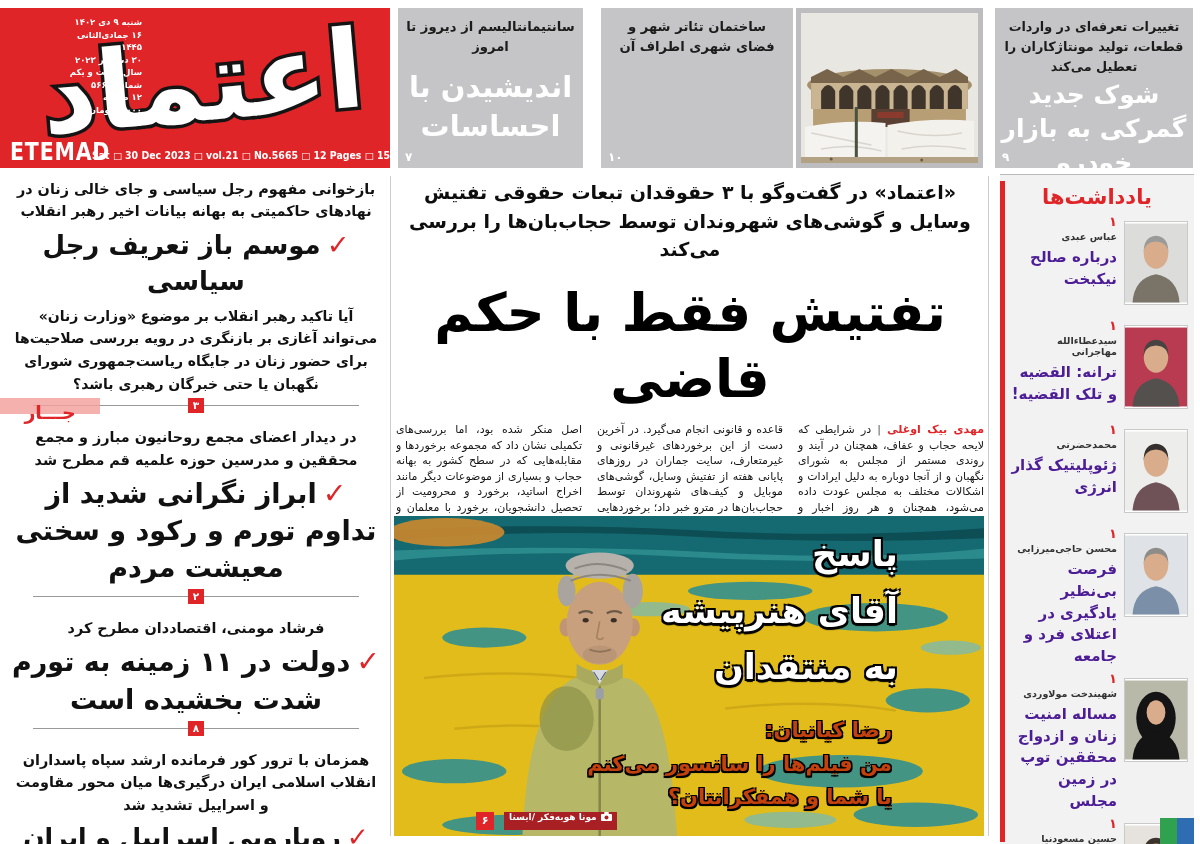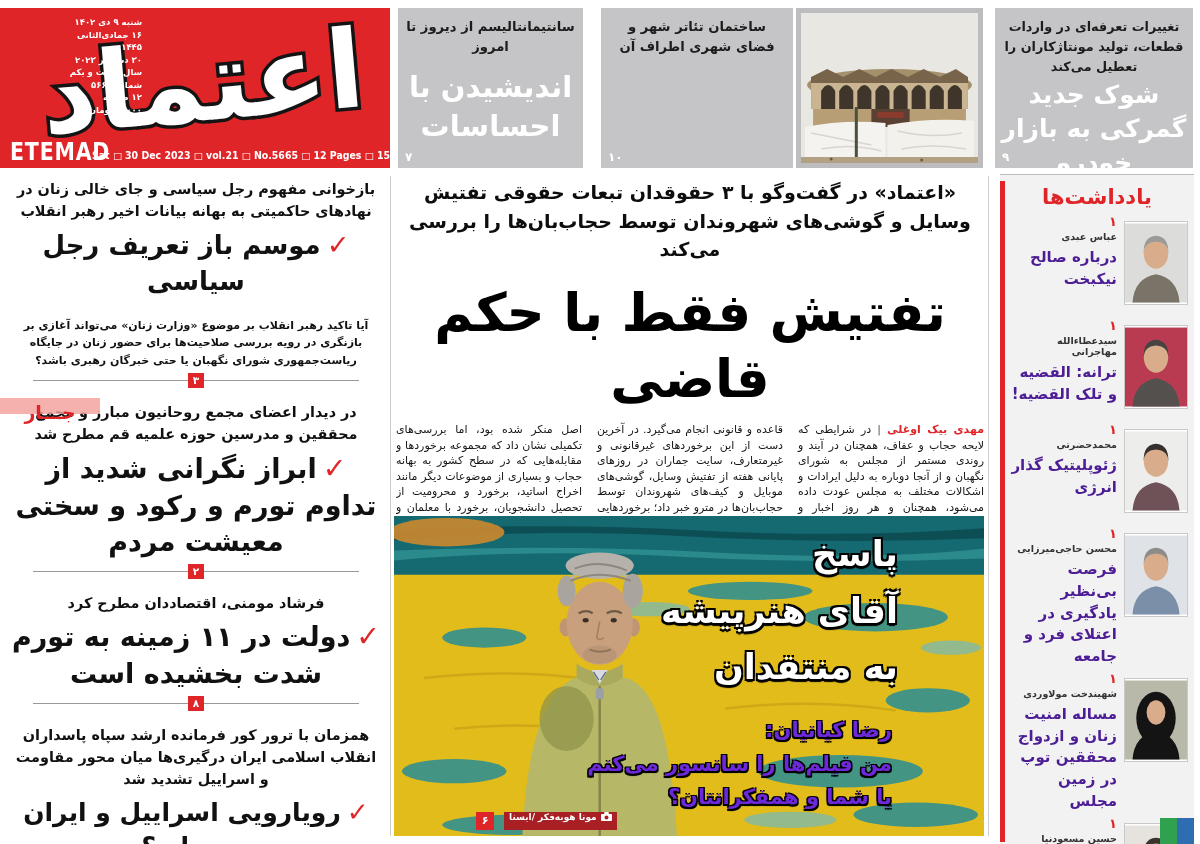--- a/index.html
+++ b/index.html
@@ -27,21 +27,21 @@
 
   
   .vrule{position:absolute;top:176px;height:660px;width:1px;background:#ccc;}
 
   
   .leftcol{position:absolute;left:6px;top:178px;width:380px;text-align:center;color:#111;}
   .art-kicker{font-size:14.4px;font-weight:bold;line-height:1.55;padding:0 6px;}
   .art-headline{font-weight:bold;line-height:1.35;margin-top:4px;}
   .h26{font-size:26px;} .h27{font-size:27px;} .h25{font-size:25px;}
   .check{color:#e02529;font-weight:bold;font-size:1.05em;margin-left:6px;}
-  .art-sub{font-size:11px;font-weight:bold;line-height:1.62;margin-top:18px;padding:0 4px;}
+  .art-sub{font-size:14px;font-weight:bold;line-height:1.62;margin-top:6px;padding:0 4px;}
   .divider{position:relative;width:86%;margin:10px auto 9px;border-top:1px solid #999;height:12px;}
   .divider .badge{position:absolute;top:-8px;left:50%;transform:translateX(-50%);background:#e02529;color:#fff;
     font-size:10.5px;font-weight:bold;width:16px;height:15px;line-height:15px;text-align:center;}
   .watermark{position:absolute;left:0;top:398px;width:100px;height:16px;background:rgba(243,160,155,.82);
     color:#e02529;font-weight:bold;font-size:19px;line-height:28px;text-align:center;z-index:5;}
 
   
   .lead{position:absolute;left:396px;top:178px;width:588px;}
   .lead-kicker{text-align:center;font-size:19px;font-weight:bold;line-height:1.5;color:#0d0d0d;padding:0 6px;}
   .lead-headline{text-align:center;font-size:53px;font-weight:bold;color:#000;line-height:1.25;margin-top:16px;letter-spacing:-1px;}
@@ -50,21 +50,21 @@
   .byline{color:#e02529;font-weight:bold;}
   .byline::after{content:" | ";color:#555;font-weight:normal;}
   .readmore{color:#e02529;font-weight:bold;}
   .lead-hr{border:none;border-top:1px solid #999;margin:10px 0 0;}
 
   
   .mainphoto{position:absolute;left:394px;top:516px;width:590px;height:320px;overflow:hidden;}
   .mainphoto svg.scene{position:absolute;left:0;top:0;width:100%;height:100%;}
   .ps-overline{position:absolute;right:86px;top:10px;text-align:right;color:#fff;font-size:35px;font-weight:bold;line-height:1.62;
     text-shadow:-2px -2px 0 #000,2px -2px 0 #000,-2px 2px 0 #000,2px 2px 0 #000,0 3px 1px #000;}
-  .ps-quote{position:absolute;right:92px;top:198px;text-align:right;color:#6d28d9;font-size:21px;font-weight:bold;line-height:1.6;
+  .ps-quote{position:absolute;right:92px;top:198px;text-align:right;color:#c2410c;font-size:21px;font-weight:bold;line-height:1.6;
     text-shadow:-1.5px -1.5px 0 #000,1.5px -1.5px 0 #000,-1.5px 1.5px 0 #000,1.5px 1.5px 0 #000,0 2px 1px #000;}
   .ps-credit{position:absolute;left:82px;bottom:6px;display:flex;direction:ltr;align-items:center;height:18px;}
   .ps-page{background:#e02529;color:#fff;font-size:11px;font-weight:bold;width:18px;height:18px;line-height:18px;text-align:center;}
   .ps-bar{background:#a81f24;color:#fff;font-size:9px;font-weight:bold;height:18px;display:flex;align-items:flex-start;gap:4px;
     padding:0 5px;margin-left:10px;direction:ltr;}
   .ps-bar .txt{direction:rtl;}
 
   
   .notes{position:absolute;left:1000px;top:174px;width:194px;height:672px;background:#f2f2f2;border-top:1px solid #bbb;}
   .notes::before{content:"";position:absolute;left:0;top:6px;bottom:4px;width:5px;background:#e02529;}

